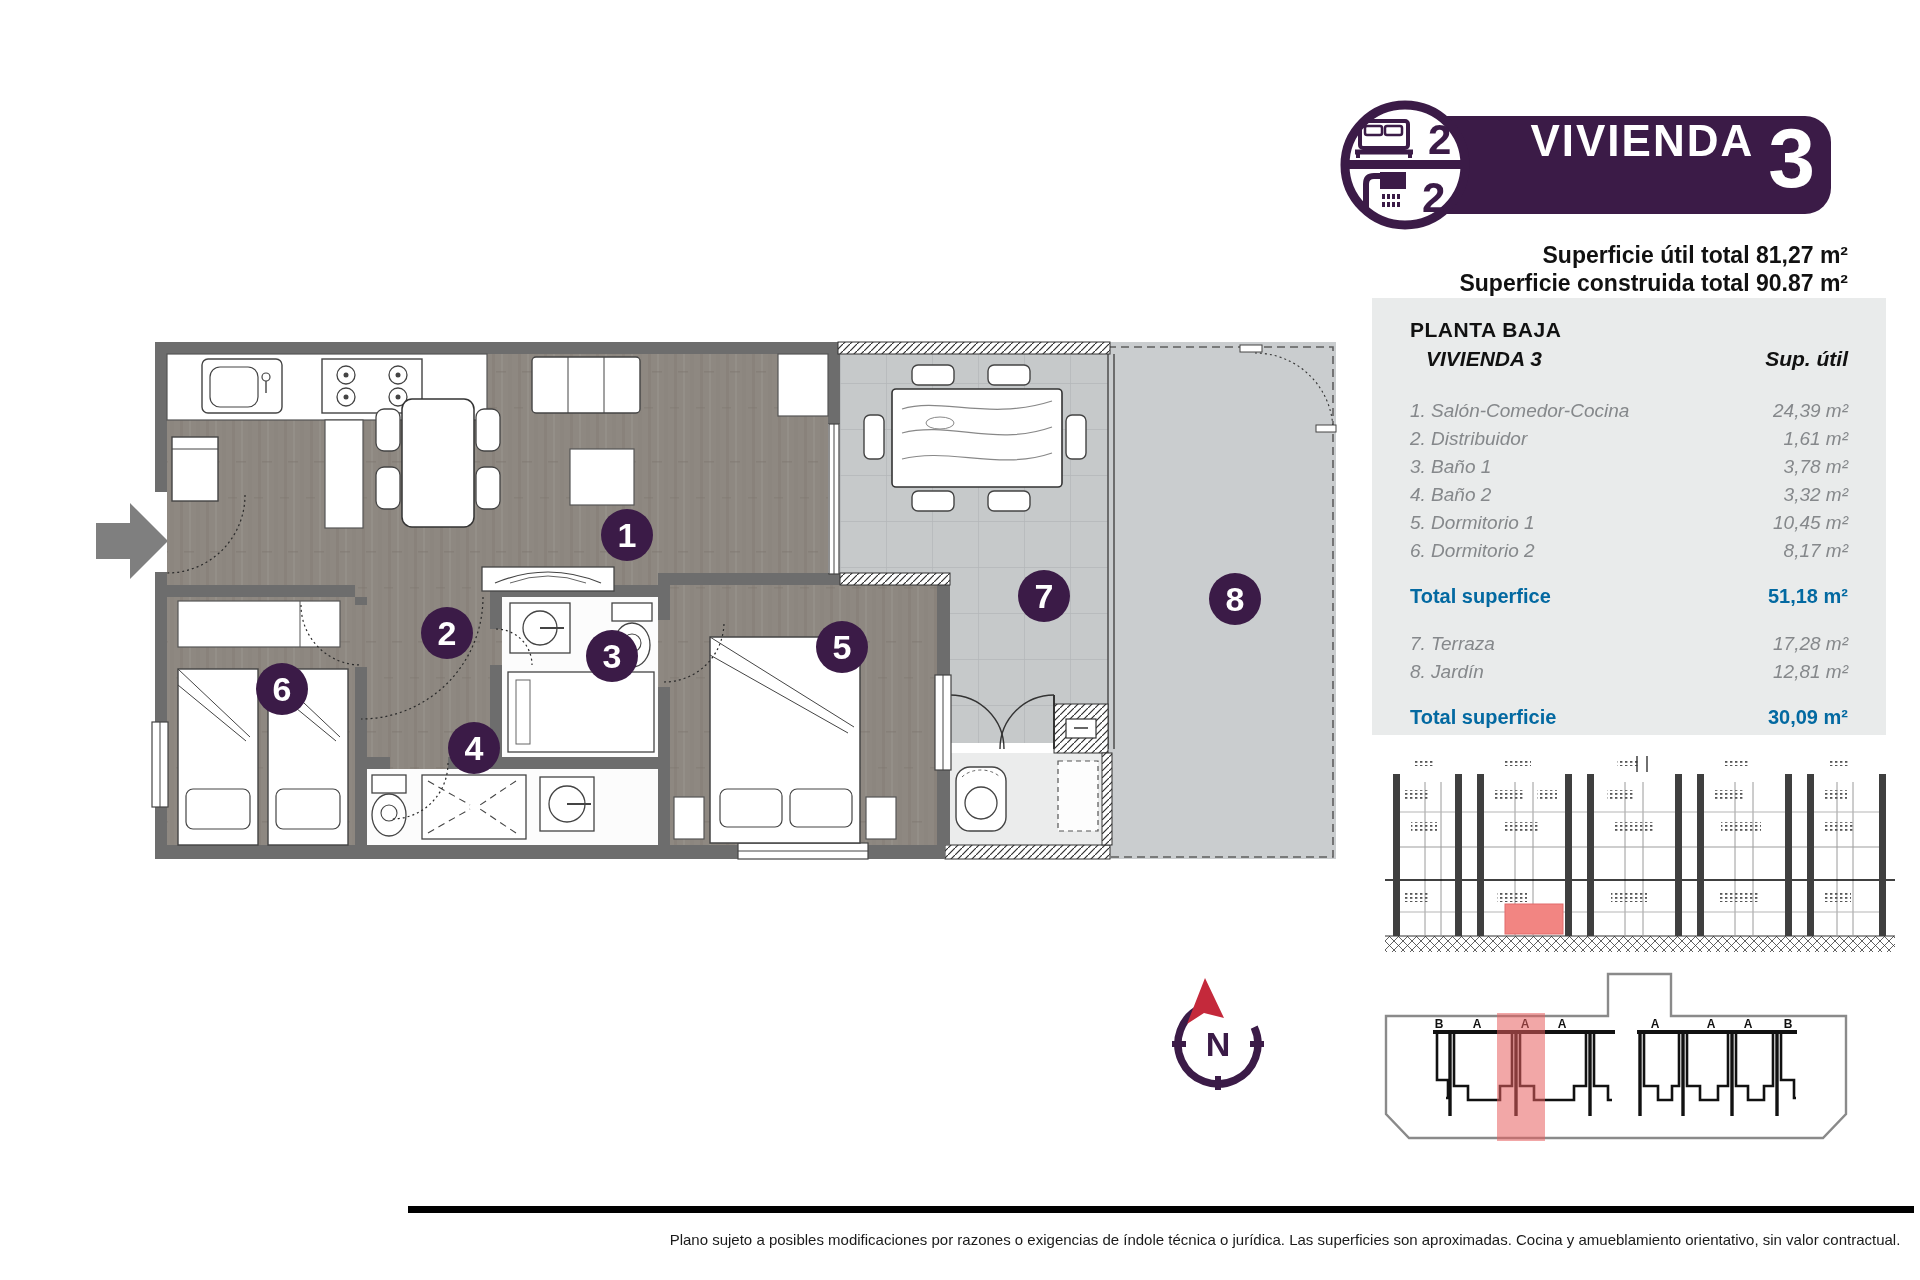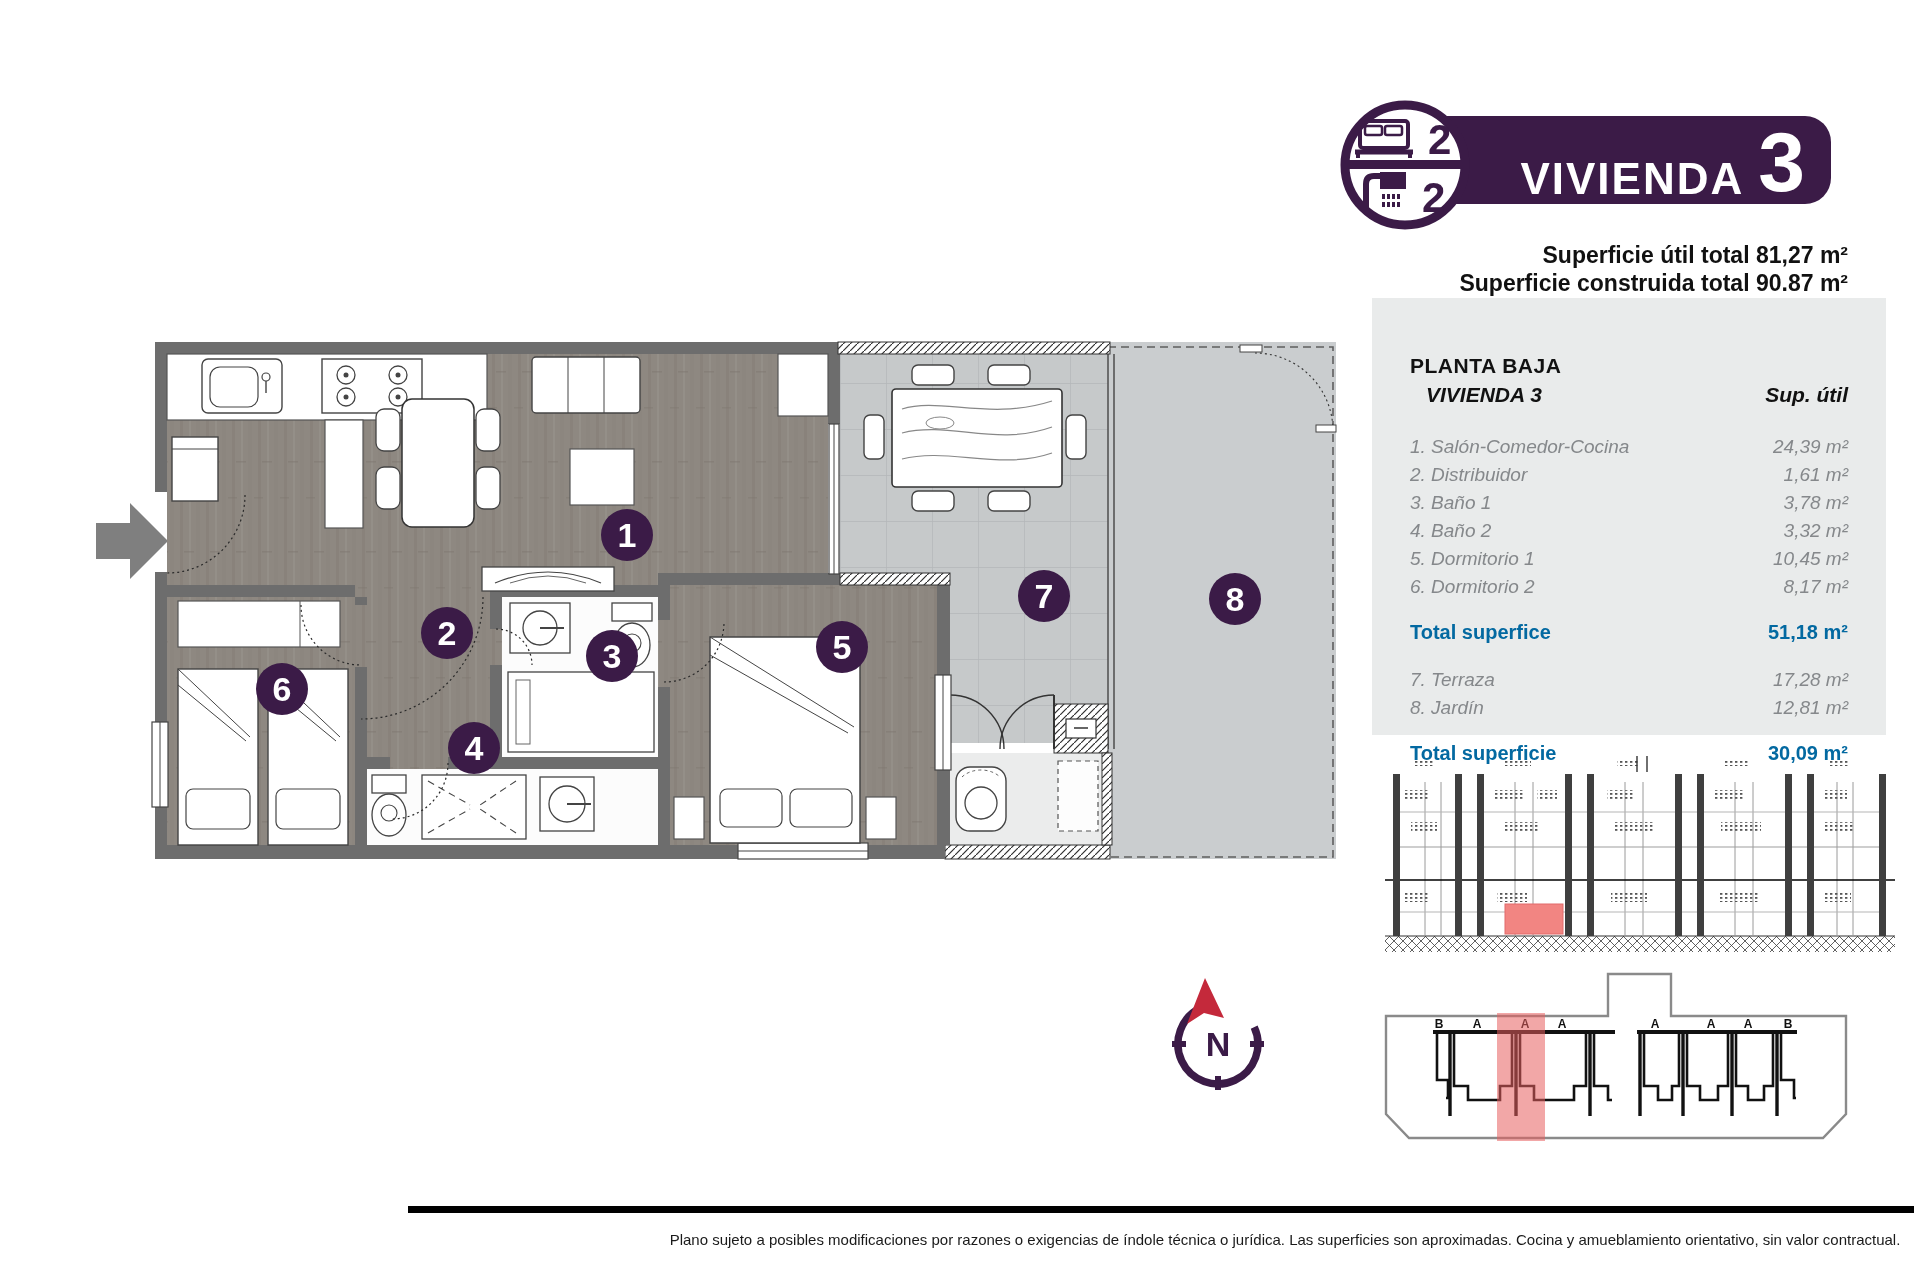--- a/index.html
+++ b/index.html
@@ -2,35 +2,35 @@
 <html><head>
 <meta charset="utf-8">
 <style>
   html,body{margin:0;padding:0;background:#fff;}
   .page{position:relative;width:1920px;height:1280px;background:#fff;overflow:hidden;
         font-family:"Liberation Sans",sans-serif;}
   svg text{font-family:"Liberation Sans",sans-serif;}
 
   
   .badge-wrap{position:absolute;left:1340px;top:100px;width:520px;height:132px;}
-  .badge-bar{position:absolute;left:48px;top:16px;width:443px;height:88px;background:#3b1b47;
-             border-radius:26px;display:flex;align-items:flex-end;justify-content:flex-end;
-             padding-right:26px;box-sizing:border-box;}
+  .badge-bar{position:absolute;left:48px;top:16px;width:443px;height:98px;background:#3b1b47;
+             border-radius:26px;display:flex;align-items:flex-start;justify-content:flex-end;
+             padding-right:16px;box-sizing:border-box;}
   .badge-title{color:#fff;font-weight:bold;font-size:44px;letter-spacing:2px;}
   .badge-num{color:#fff;font-weight:bold;font-size:84px;margin-left:14px;line-height:84px;}
   .badge-circle{position:absolute;left:0;top:0;width:130px;height:130px;}
 
   
   .sup-lines{position:absolute;left:1398px;top:241px;width:450px;text-align:right;
              font-weight:bold;font-size:23px;color:#111;line-height:28px;}
 
   
   .area-table{position:absolute;left:1372px;top:298px;width:514px;height:437px;background:#e9ebeb;
               box-sizing:border-box;padding:20px 38px 0 38px;color:#111;}
-  .t-floor{font-weight:bold;font-size:21px;letter-spacing:.5px;margin-top:36px;}
+  .t-floor{font-weight:bold;font-size:21px;letter-spacing:.5px;}
   .t-head{display:flex;justify-content:space-between;font-weight:bold;font-style:italic;
           font-size:21px;margin-top:5px;margin-left:16px;}
   .trows{margin-top:26px;}
   .trow{display:flex;justify-content:space-between;font-style:italic;font-size:19px;
         color:#85888b;line-height:28px;}
   .trow-total{display:flex;justify-content:space-between;font-weight:bold;
               font-size:20px;color:#0369a1;margin-top:20px;}
   .trows2{margin-top:22px;}
 
   

